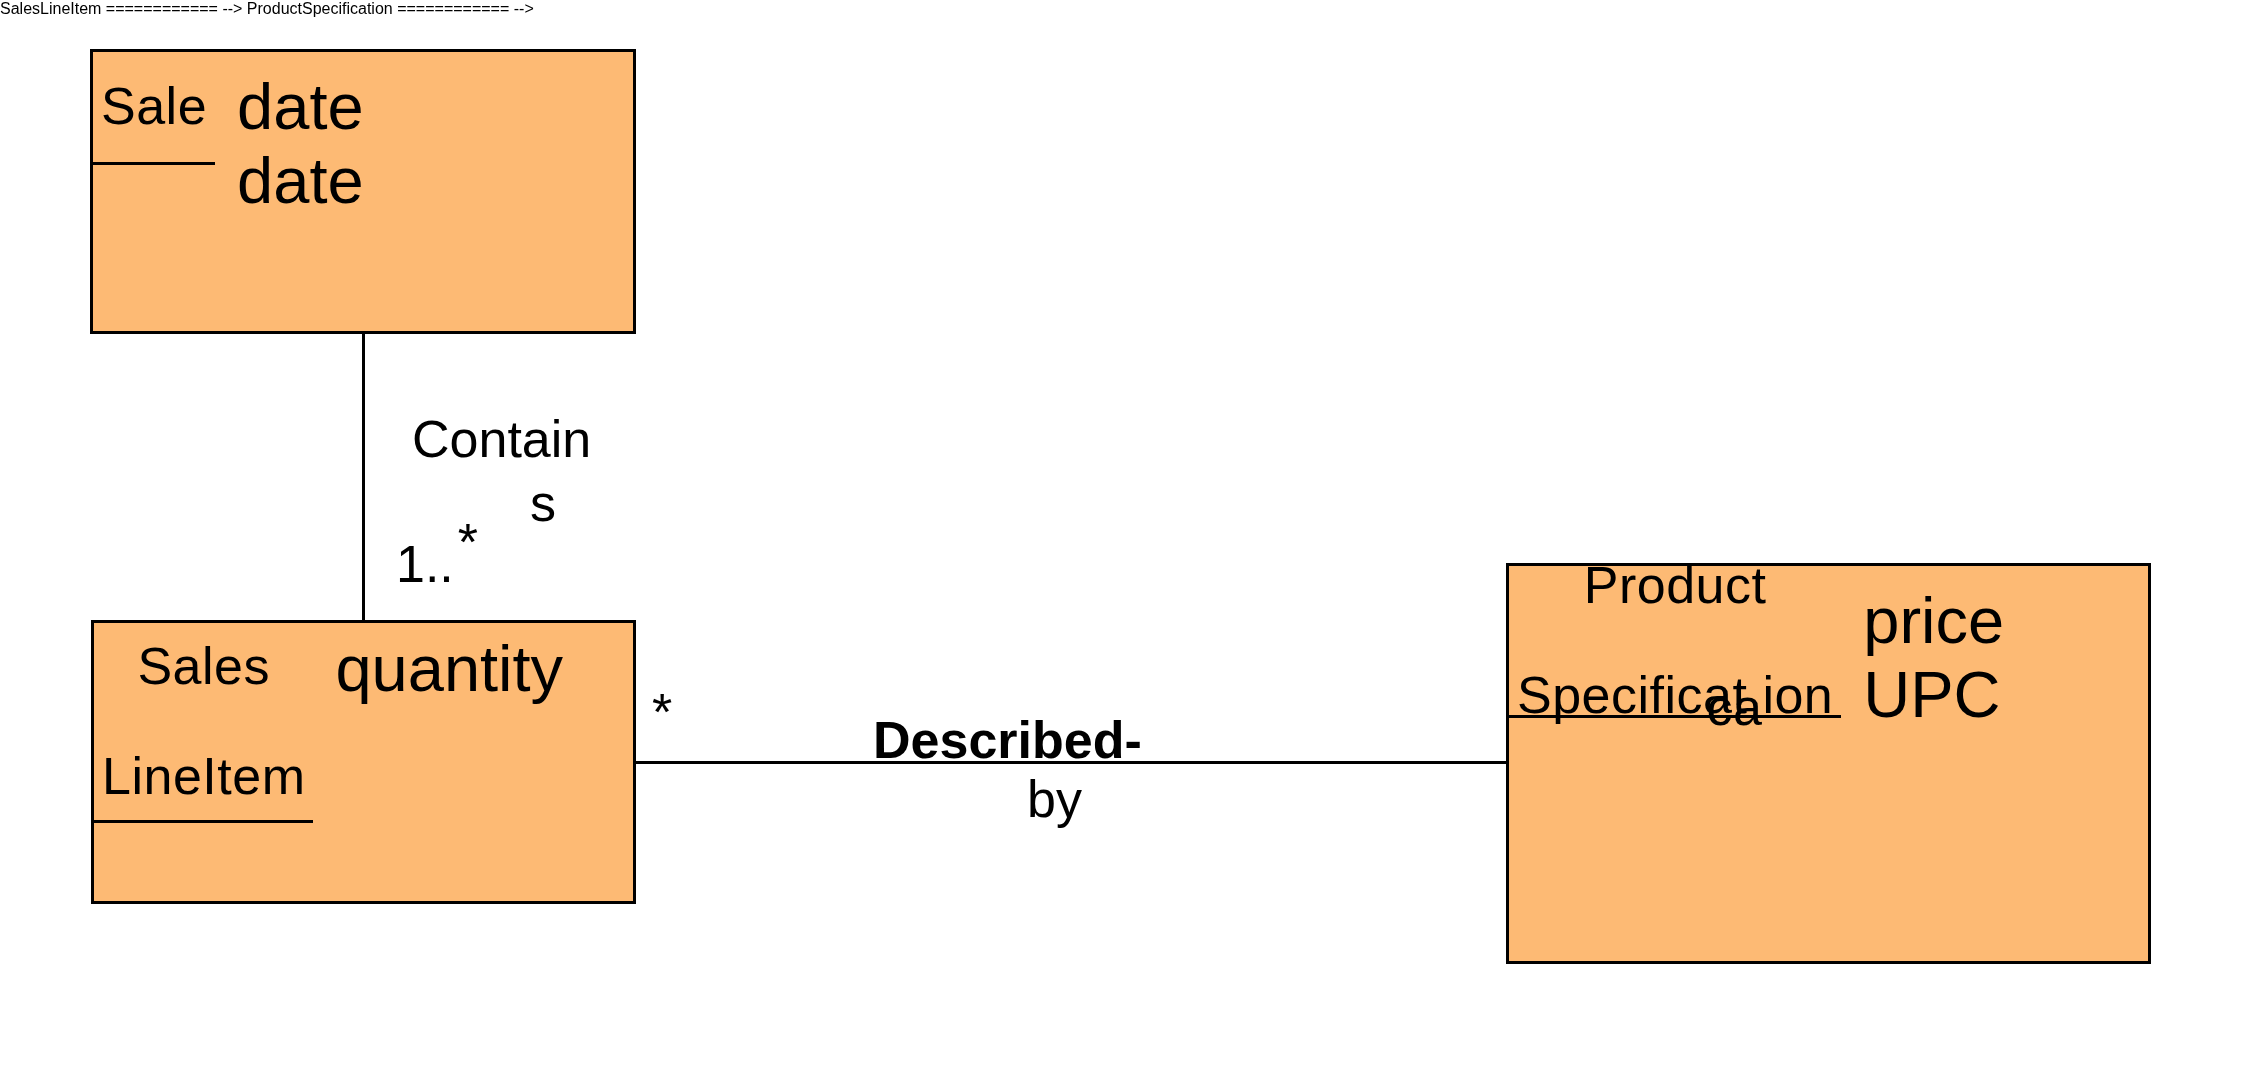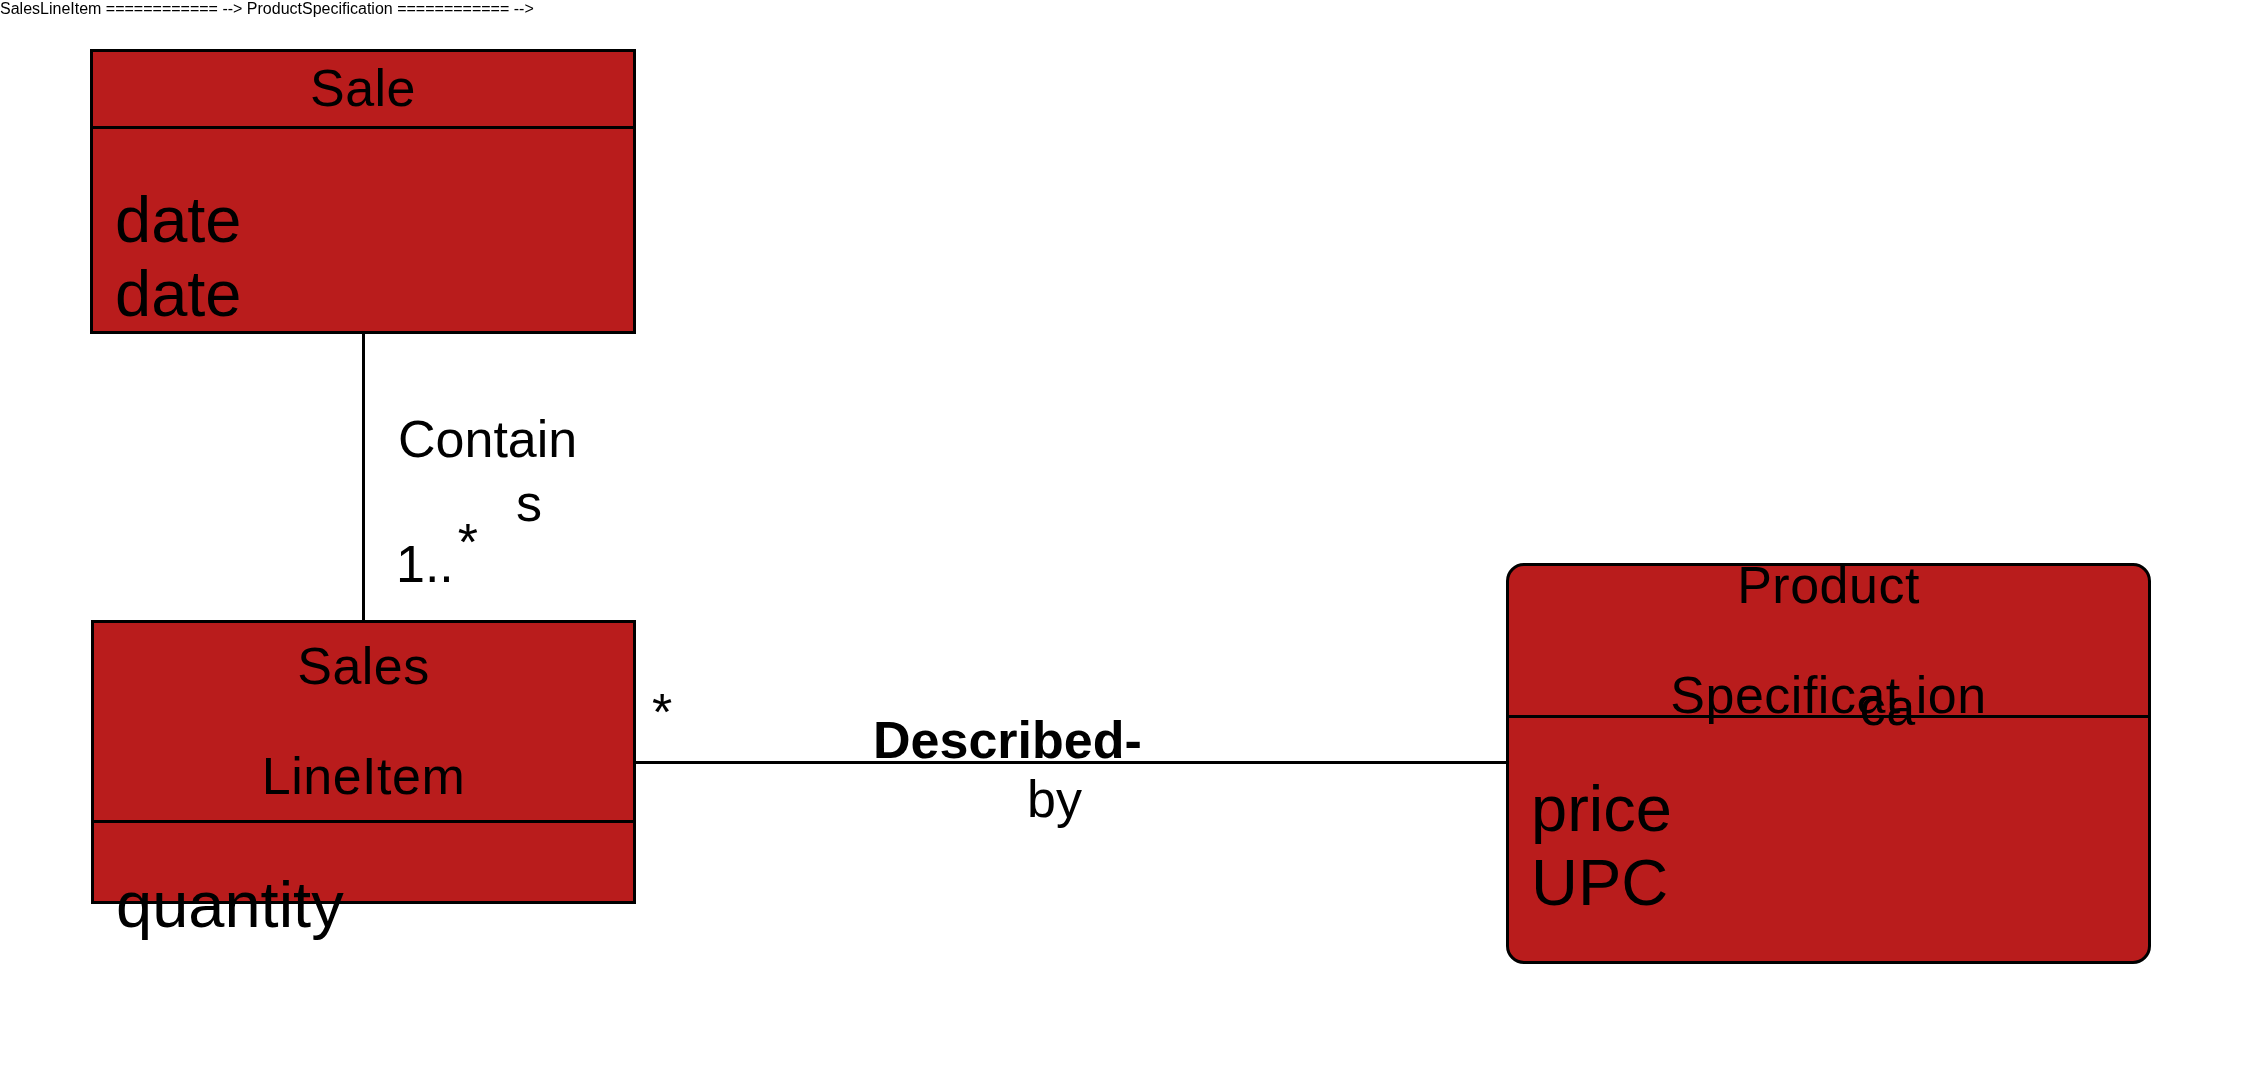--- a/index.html
+++ b/index.html
@@ -16,24 +16,23 @@
     font-family: "Liberation Sans", sans-serif;
     color: #000000;
     overflow: hidden;
   }
 
   
   .uml-class {
     position: absolute;
     box-sizing: border-box;
     border: 3px solid #000000;
-    background: #b91c1c;
+    background: #fdba74;
     display: flex;
-    flex-direction: column;
-    gap: 36px;
+    flex-direction: row;
   }
   .uml-class-name {
     box-sizing: border-box;
     display: flex;
     align-items: center;
     justify-content: center;
     text-align: center;
     font-size: 52px;
     line-height: 1.06;
     letter-spacing: 0.5px;
@@ -55,21 +54,21 @@
   }
 
   
   #class-sale           { left: 90px;   top: 49px;  width: 546px; height: 285px; }
   #class-sale .uml-class-name  { height: 113px; }
 
   #class-sales-lineitem { left: 91px;   top: 620px; width: 545px; height: 284px; }
   #class-sales-lineitem .uml-class-name { height: 200px; }
   #class-sales-lineitem .uml-class-attrs { padding-top: 9px; }
 
-  #class-product-spec   { left: 1506px; top: 563px; width: 645px; height: 401px; border-radius: 18px; }
+  #class-product-spec   { left: 1506px; top: 563px; width: 645px; height: 401px; }
   #class-product-spec .uml-class-name { height: 152px; }
 
   
   .spec-line {
     display: block;
     white-space: pre;
   }
   .spec-overlap {
     display: inline-block;
     position: relative;
@@ -97,21 +96,21 @@
 
   
   .link-label {
     position: absolute;
     font-size: 52px;
     line-height: 1.0;
     white-space: pre;
     color: #000000;
   }
 
-  #label-contains      { left: 398px; top: 413px; text-align: left; }
+  #label-contains      { left: 412px; top: 413px; text-align: left; }
   #label-contains .l2  { display: block; text-align: center; width: 262px; margin-top: 12px; }
 
   #label-mult-contains { left: 396px; top: 538px; }
   #label-mult-contains .star {
     position: relative;
     top: -22px;
     left: 4px;
   }
 
   #label-mult-lineitem { left: 652px; top: 686px; }

